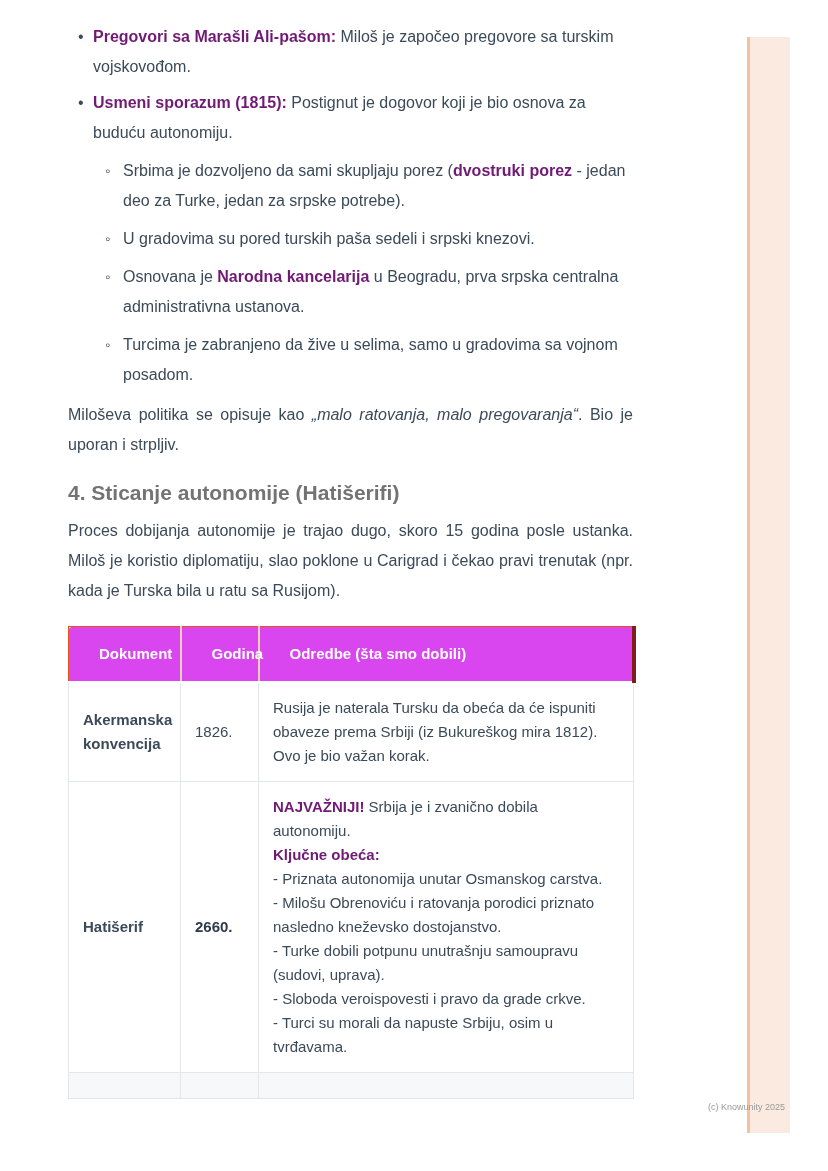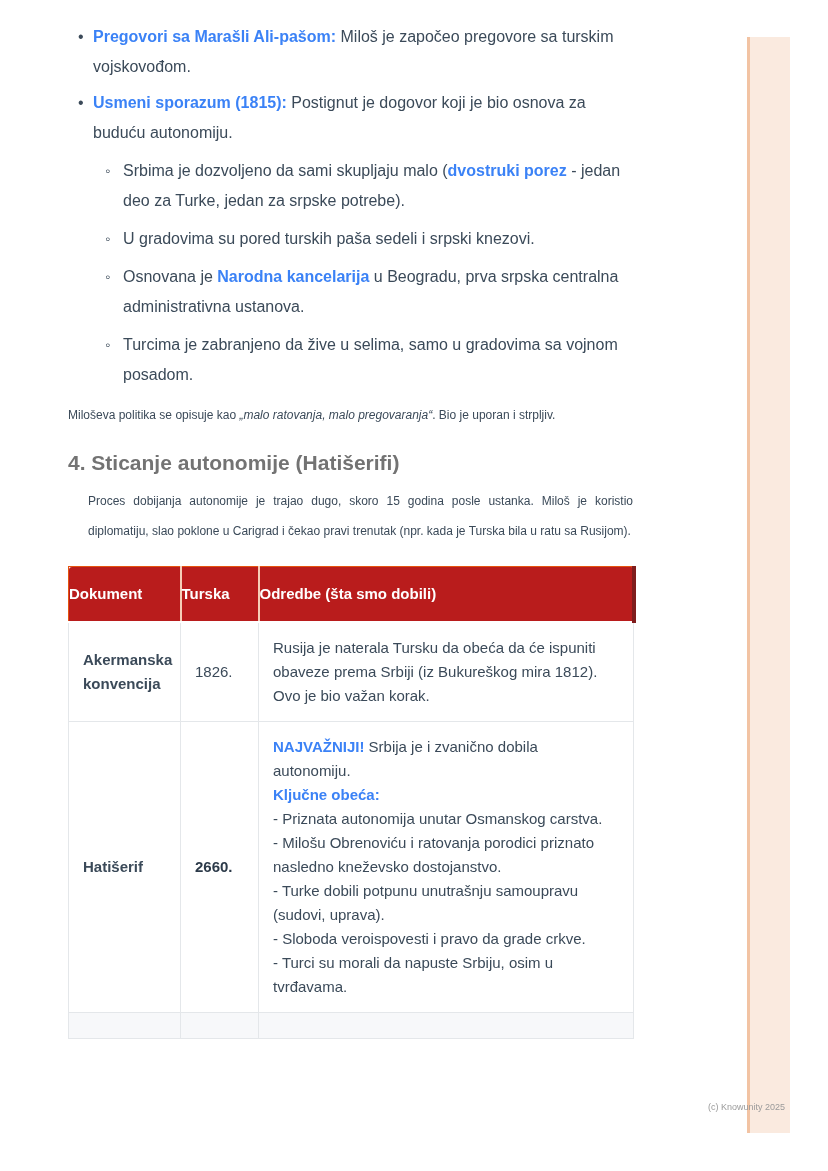--- a/index.html
+++ b/index.html
@@ -27,66 +27,66 @@
     font-size: 9px;
     color: #9a9a9a;
     z-index: 3;
   }
   .content {
     position: absolute;
     left: 68px; top: 22px;
     width: 565px;
   }
   .body-text { font-size: 16px; line-height: 30px; color: #3B4A59; }
-  b, .bold { font-weight: bold; color: #3b82f6; }
+  b, .bold { font-weight: bold; color: #701a75; }
 
   ul.main-list { list-style: none; }
   ul.main-list > li { position: relative; padding-left: 25px; margin-bottom: 6px; }
   ul.main-list > li::before {
     content: "•";
     position: absolute; left: 10px; top: 0;
     color: #3B4A59; font-size: 16px;
   }
   ul.sub-list { list-style: none; margin-top: 8px; }
   ul.sub-list > li { position: relative; padding-left: 30px; margin-bottom: 8px; }
   ul.sub-list > li::before {
     content: "◦";
     position: absolute; left: 12px; top: 0;
     color: #3B4A59; font-size: 15px;
   }
   ul.sub-list > li:last-child { margin-bottom: 0; }
 
-  p.para { text-align: justify; font-size: 12px; line-height: 30px; }
+  p.para { text-align: justify; font-size: 16px; line-height: 30px; }
   .para-quote { font-style: italic; }
   #paragraph1 { margin-top: 10px; }
 
   h2.section-heading {
     margin-top: 22px; margin-bottom: 12px;
     font-size: 21px; line-height: 22px;
     font-weight: bold;
     color: #737373;
   }
-  #paragraph2 { margin-bottom: 20px; margin-left: 20px; }
+  #paragraph2 { margin-bottom: 20px; }
 
   table.doc-table {
     width: 565px;
     border-collapse: collapse;
     table-layout: fixed;
     font-size: 15px;
     line-height: 24px;
   }
   table.doc-table col.c1 { width: 112px; }
   table.doc-table col.c2 { width: 78px; }
   table.doc-table col.c3 { width: 375px; }
   table.doc-table th {
-    background: #b91c1c;
+    background: #d946ef;
     color: #ffffff;
     font-weight: bold;
     text-align: left;
-    padding: 15px 0;
+    padding: 15px 30px;
     border-right: 2px solid #f6cdb7;
     border-bottom: 2px solid #ffffff;
     border-top: 1px solid #E5530F;
   }
   table.doc-table th:first-child { border-left: 1px solid #E5530F; border-top-left-radius: 3px; }
   table.doc-table th:last-child { border-right: 4px solid #7f1d1d; border-top-right-radius: 3px; }
   table.doc-table td {
     vertical-align: middle;
     padding: 13px 14px;
     border: 1px solid #E4E7EA;
@@ -108,21 +108,21 @@
 <div class="content">
 
   <ul class="main-list body-text">
     <li>
       <span class="bold">Pregovori sa Marašli Ali-pašom:</span><span> Miloš je započeo pregovore sa turskim vojskovođom.</span>
     </li>
     <li>
       <span class="bold">Usmeni sporazum (1815):</span><span> Postignut je dogovor koji je bio osnova za buduću autonomiju.</span>
       <ul class="sub-list">
         <li>
-          <span>Srbima je dozvoljeno da sami skupljaju malo (</span><span class="bold">dvostruki porez</span><span> - jedan deo za Turke, jedan za srpske potrebe).</span>
+          <span>Srbima je dozvoljeno da sami skupljaju porez (</span><span class="bold">dvostruki porez</span><span> - jedan deo za Turke, jedan za srpske potrebe).</span>
         </li>
         <li>
           <span>U gradovima su pored turskih paša sedeli i srpski knezovi.</span>
         </li>
         <li>
           <span>Osnovana je </span><span class="bold">Narodna kancelarija</span><span> u Beogradu, prva srpska centralna administrativna ustanova.</span>
         </li>
         <li>
           <span>Turcima je zabranjeno da žive u selima, samo u gradovima sa vojnom posadom.</span>
         </li>
@@ -140,21 +140,21 @@
 
   <table class="doc-table">
     <colgroup>
         <col class="c1">
         <col class="c2">
         <col class="c3">
       </colgroup>
     <thead>
       <tr>
         <th>Dokument</th>
-        <th>Turska</th>
+        <th>Godina</th>
         <th>Odredbe (šta smo dobili)</th>
       </tr>
     </thead>
     <tbody>
       <tr>
         <td class="cell-dokument">Akermanska konvencija</td>
         <td class="cell-godina">1826.</td>
         <td class="cell-odredbe">Rusija je naterala Tursku da obeća da će ispuniti obaveze prema Srbiji (iz Bukureškog mira 1812). Ovo je bio važan korak.</td>
       </tr>
       <tr>

